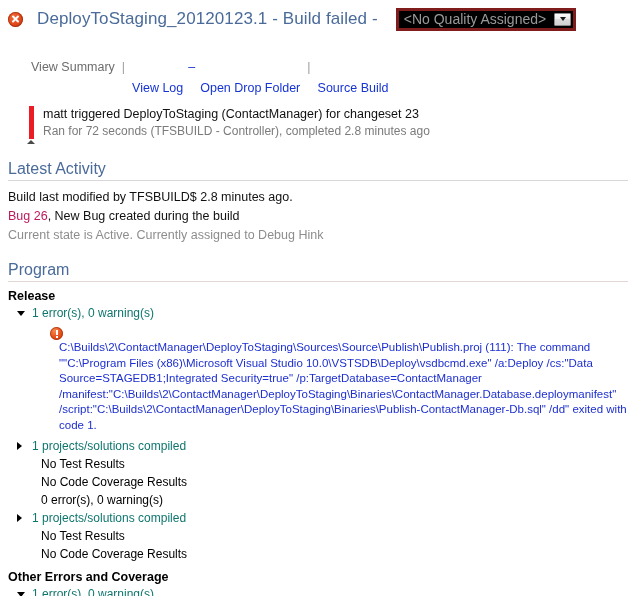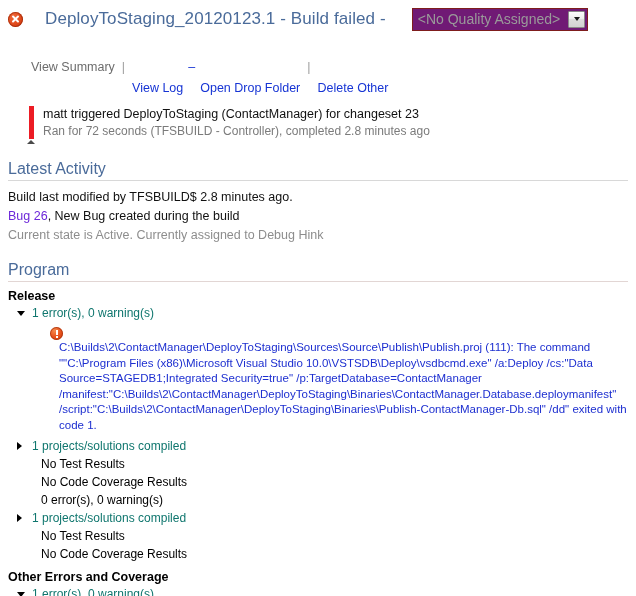--- a/index.html
+++ b/index.html
@@ -16,21 +16,21 @@
     overflow: hidden;
   }
 
   
   .header {
     padding: 6px 8px 0 8px;
   }
   .title-row {
     display: flex;
     align-items: center;
-    gap: 22px;
+    gap: 14px;
     height: 26px;
   }
   .icon-error-x {
     width: 15px;
     height: 15px;
     border-radius: 50%;
     background: radial-gradient(circle at 35% 30%, #f06a3a 0%, #e04a1c 55%, #bf3008 100%);
     box-shadow: inset 0 0 0 1px rgba(150,35,5,0.65);
     position: relative;
     flex: 0 0 auto;
@@ -53,22 +53,22 @@
     font-size: 17px;
     color: #4a6b9a;
     white-space: nowrap;
     letter-spacing: 0.1px;
   }
 
   .quality-select {
     margin-left: 4px;
     display: flex;
     align-items: stretch;
-    border: 1px solid #7f1d1d;
-    background: #701a75;
+    border: 3px solid #7f1d1d;
+    background: #000000;
     height: 23px;
     box-sizing: border-box;
   }
   .quality-value {
     font-size: 14px;
     color: #9a9a9a;
     padding: 0 8px 0 5px;
     display: flex;
     align-items: center;
     white-space: nowrap;
@@ -145,21 +145,21 @@
   }
   .rule-grey { border-bottom: 1px solid #d8d8d8; margin-bottom: 7px; }
   .rule-warm { border-bottom: 1px solid #e2d6d4; margin-bottom: 7px; }
 
   .act-line {
     font-size: 12.5px;
     line-height: 19px;
     color: #111111;
   }
   .act-line.sub { color: #8d8d8d; }
-  .a-link { color: #6d28d9; cursor: pointer; text-align: right; }
+  .a-link { color: #be185d; cursor: pointer; text-align: right; }
 
   
   .cfg-head {
     font-size: 12.5px;
     font-weight: bold;
     color: #000000;
     margin-top: 7px;
     margin-bottom: 1px;
   }
   .row {
@@ -251,21 +251,21 @@
     </span>
   </div>
 
   <div class="link-bar">
     <span class="cur">View Summary</span>
     <span class="sep-pipe">|</span>
     <span class="lnk">View Log</span>
     <span class="sep-dash">–</span>
     <span class="lnk">Open Drop Folder</span>
     <span class="sep-pipe">|</span>
-    <span class="lnk">Delete Other</span>
+    <span class="lnk">Source Build</span>
   </div>
 
   <div class="trigger-block">
     <span class="trigger-bar-wrap">
       <span class="trigger-bar"></span>
       <span class="trigger-marker"></span>
     </span>
     <span class="trigger-text">
       <div class="trigger-line1">matt triggered DeployToStaging (ContactManager) for changeset 23</div>
       <div class="trigger-line2">Ran for 72 seconds (TFSBUILD - Controller), completed 2.8 minutes ago</div>

